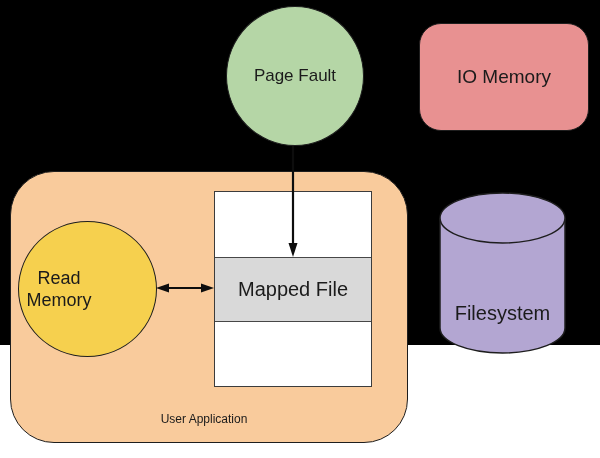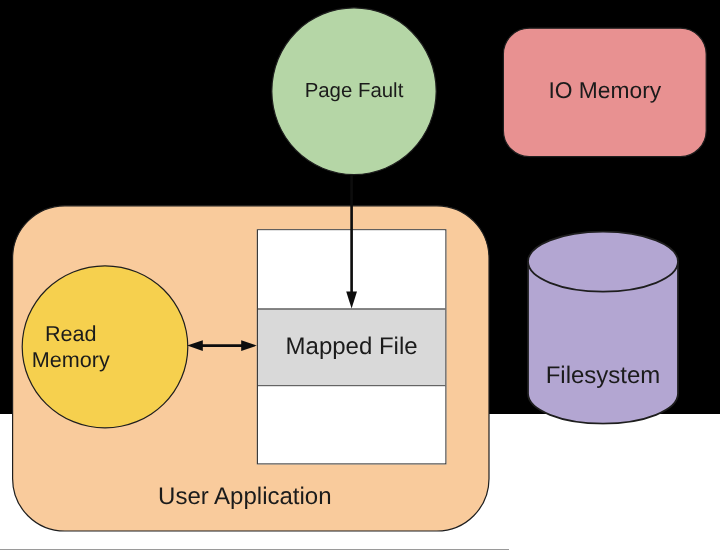--- a/index.html
+++ b/index.html
@@ -37,21 +37,21 @@
   }
   
   .user-app{
     position:absolute;left:10px;top:171px;width:398px;height:272px;
     border-radius:44px;
     border:1.5px solid #1e1e1e;
     box-sizing:border-box;
   }
   .user-app-label{
     position:absolute;left:0;right:10px;bottom:16px;
-    font-size:20px;
+    font-size:12px;
     text-align:center;
   }
   
   .read-memory{
     position:absolute;left:18px;top:221px;width:139px;height:136px;
     border-radius:50%;
     border:1.5px solid #1e1e1e;
     display:flex;align-items:center;justify-content:flex-start;
     font-size:18px;line-height:1.25;
     box-sizing:border-box;

